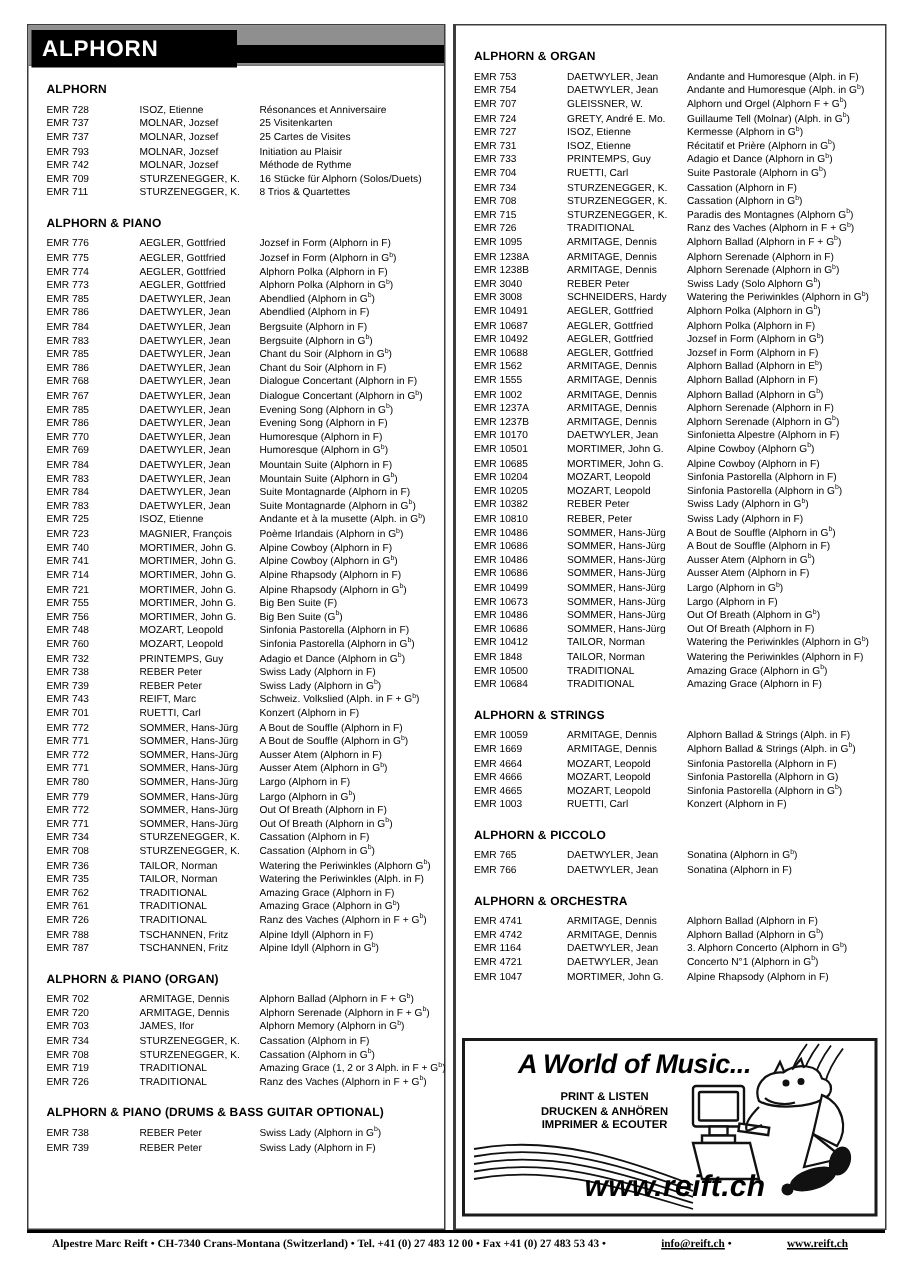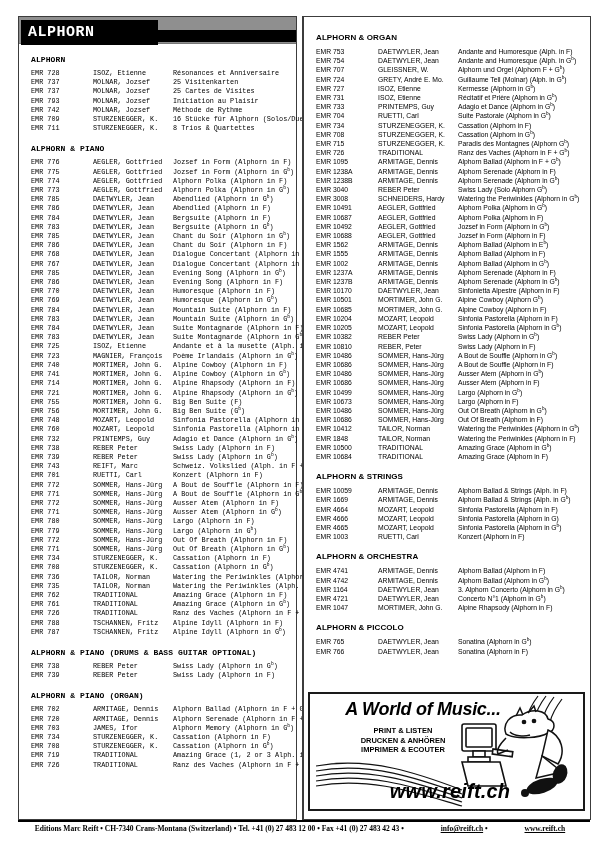--- a/index.html
+++ b/index.html
@@ -6,21 +6,21 @@
   body{
     width:600px;height:849px;position:relative;
     background:#ffffff;color:#000;
     font-family:"Liberation Sans","DejaVu Sans",sans-serif;
     -webkit-font-smoothing:antialiased;
   }
   .col-box{
     position:absolute;top:16px;height:804px;
     border:1px solid #3c3c3c;background:#fff;box-sizing:border-box;
   }
-  .col-box.left{left:18px;width:279px;font-family:Liberation Mono, monospace;}
+  .col-box.left{left:18px;width:279px;}
   .col-box.right{left:302px;width:289px;border-left-width:2px;}
   
   .header-band{
     position:relative;height:26px;background:#8f8f8f;
     border-bottom:1px solid #777;
   }
   .title-tab{
     position:absolute;left:2px;top:3px;width:137px;height:25px;
     background:#000;color:#fff;
     font-size:15px;font-weight:bold;letter-spacing:.5px;
@@ -441,79 +441,79 @@
 
   <div class="row">
     <span class="ref">EMR 787</span>
     <span class="composer">TSCHANNEN, Fritz</span>
     <span class="title">Alpine Idyll (Alphorn in G<sup>b</sup>)</span>
   </div>
 </div>
   </div>
 
   <div class="sec">
+    <div class="sec-heading">ALPHORN &amp; PIANO (ORGAN)</div>
+    <div class="sec-rows">
+  <div class="row">
+    <span class="ref">EMR 702</span>
+    <span class="composer">ARMITAGE, Dennis</span>
+    <span class="title">Alphorn Ballad (Alphorn in F + G<sup>b</sup>)</span>
+  </div>
+
+  <div class="row">
+    <span class="ref">EMR 720</span>
+    <span class="composer">ARMITAGE, Dennis</span>
+    <span class="title">Alphorn Serenade (Alphorn in F + G<sup>b</sup>)</span>
+  </div>
+
+  <div class="row">
+    <span class="ref">EMR 703</span>
+    <span class="composer">JAMES, Ifor</span>
+    <span class="title">Alphorn Memory (Alphorn in G<sup>b</sup>)</span>
+  </div>
+
+  <div class="row">
+    <span class="ref">EMR 734</span>
+    <span class="composer">STURZENEGGER, K.</span>
+    <span class="title">Cassation (Alphorn in F)</span>
+  </div>
+
+  <div class="row">
+    <span class="ref">EMR 708</span>
+    <span class="composer">STURZENEGGER, K.</span>
+    <span class="title">Cassation (Alphorn in G<sup>b</sup>)</span>
+  </div>
+
+  <div class="row">
+    <span class="ref">EMR 719</span>
+    <span class="composer">TRADITIONAL</span>
+    <span class="title">Amazing Grace (1, 2 or 3 Alph. in F + G<sup>b</sup>)</span>
+  </div>
+
+  <div class="row">
+    <span class="ref">EMR 726</span>
+    <span class="composer">TRADITIONAL</span>
+    <span class="title">Ranz des Vaches (Alphorn in F + G<sup>b</sup>)</span>
+  </div>
+</div>
+  </div>
+
+  <div class="sec">
     <div class="sec-heading">ALPHORN &amp; PIANO (DRUMS &amp; BASS GUITAR OPTIONAL)</div>
     <div class="sec-rows">
   <div class="row">
     <span class="ref">EMR 738</span>
     <span class="composer">REBER Peter</span>
     <span class="title">Swiss Lady (Alphorn in G<sup>b</sup>)</span>
   </div>
 
   <div class="row">
     <span class="ref">EMR 739</span>
     <span class="composer">REBER Peter</span>
     <span class="title">Swiss Lady (Alphorn in F)</span>
-  </div>
-</div>
-  </div>
-
-  <div class="sec">
-    <div class="sec-heading">ALPHORN &amp; PIANO (ORGAN)</div>
-    <div class="sec-rows">
-  <div class="row">
-    <span class="ref">EMR 702</span>
-    <span class="composer">ARMITAGE, Dennis</span>
-    <span class="title">Alphorn Ballad (Alphorn in F + G<sup>b</sup>)</span>
-  </div>
-
-  <div class="row">
-    <span class="ref">EMR 720</span>
-    <span class="composer">ARMITAGE, Dennis</span>
-    <span class="title">Alphorn Serenade (Alphorn in F + G<sup>b</sup>)</span>
-  </div>
-
-  <div class="row">
-    <span class="ref">EMR 703</span>
-    <span class="composer">JAMES, Ifor</span>
-    <span class="title">Alphorn Memory (Alphorn in G<sup>b</sup>)</span>
-  </div>
-
-  <div class="row">
-    <span class="ref">EMR 734</span>
-    <span class="composer">STURZENEGGER, K.</span>
-    <span class="title">Cassation (Alphorn in F)</span>
-  </div>
-
-  <div class="row">
-    <span class="ref">EMR 708</span>
-    <span class="composer">STURZENEGGER, K.</span>
-    <span class="title">Cassation (Alphorn in G<sup>b</sup>)</span>
-  </div>
-
-  <div class="row">
-    <span class="ref">EMR 719</span>
-    <span class="composer">TRADITIONAL</span>
-    <span class="title">Amazing Grace (1, 2 or 3 Alph. in F + G<sup>b</sup>)</span>
-  </div>
-
-  <div class="row">
-    <span class="ref">EMR 726</span>
-    <span class="composer">TRADITIONAL</span>
-    <span class="title">Ranz des Vaches (Alphorn in F + G<sup>b</sup>)</span>
   </div>
 </div>
   </div>
 </div>
 </div>
 
 <div class="col-box right">
   <div class="sections" id="right-sections">
   <div class="sec">
     <div class="sec-heading">ALPHORN &amp; ORGAN</div>
@@ -833,20 +833,37 @@
 
   <div class="row">
     <span class="ref">EMR 1003</span>
     <span class="composer">RUETTI, Carl</span>
     <span class="title">Konzert (Alphorn in F)</span>
   </div>
 </div>
   </div>
 
   <div class="sec">
+    <div class="sec-heading">ALPHORN &amp; PICCOLO</div>
+    <div class="sec-rows">
+  <div class="row">
+    <span class="ref">EMR 765</span>
+    <span class="composer">DAETWYLER, Jean</span>
+    <span class="title">Sonatina (Alphorn in G<sup>b</sup>)</span>
+  </div>
+
+  <div class="row">
+    <span class="ref">EMR 766</span>
+    <span class="composer">DAETWYLER, Jean</span>
+    <span class="title">Sonatina (Alphorn in F)</span>
+  </div>
+</div>
+  </div>
+
+  <div class="sec">
     <div class="sec-heading">ALPHORN &amp; ORCHESTRA</div>
     <div class="sec-rows">
   <div class="row">
     <span class="ref">EMR 4741</span>
     <span class="composer">ARMITAGE, Dennis</span>
     <span class="title">Alphorn Ballad (Alphorn in F)</span>
   </div>
 
   <div class="row">
     <span class="ref">EMR 4742</span>
@@ -863,37 +880,20 @@
   <div class="row">
     <span class="ref">EMR 4721</span>
     <span class="composer">DAETWYLER, Jean</span>
     <span class="title">Concerto N°1 (Alphorn in G<sup>b</sup>)</span>
   </div>
 
   <div class="row">
     <span class="ref">EMR 1047</span>
     <span class="composer">MORTIMER, John G.</span>
     <span class="title">Alpine Rhapsody (Alphorn in F)</span>
-  </div>
-</div>
-  </div>
-
-  <div class="sec">
-    <div class="sec-heading">ALPHORN &amp; PICCOLO</div>
-    <div class="sec-rows">
-  <div class="row">
-    <span class="ref">EMR 765</span>
-    <span class="composer">DAETWYLER, Jean</span>
-    <span class="title">Sonatina (Alphorn in G<sup>b</sup>)</span>
-  </div>
-
-  <div class="row">
-    <span class="ref">EMR 766</span>
-    <span class="composer">DAETWYLER, Jean</span>
-    <span class="title">Sonatina (Alphorn in F)</span>
   </div>
 </div>
   </div>
 </div>
 
   <div class="logo-box">
     <svg class="logo-svg" width="273" height="115" viewBox="0 0 273 115" xmlns="http://www.w3.org/2000/svg">
 
       <g stroke="#111" stroke-width="1.2" fill="none">
         <path d="M6 72 C 60 62, 110 80, 152 96"></path>
@@ -941,14 +941,14 @@
         <div>PRINT &amp; LISTEN</div>
         <div>DRUCKEN &amp; ANHÖREN</div>
         <div>IMPRIMER &amp; ECOUTER</div>
       </div>
     <div class="logo-url">www.reift.ch</div>
   </div>
 </div>
 
 <div class="footer-rule"></div>
 <div class="footer">
-  <span><span>Editions Marc Reift</span> • <span>CH-7340 Crans-Montana (Switzerland)</span> • <span>Tel. +41 (0) 27 483 12 00</span> • <span>Fax +41 (0) 27 483 42 43</span> • <span class="flink">info@reift.ch</span> • <span class="flink">www.reift.ch</span></span>
+  <span><span>Alpestre Marc Reift</span> • <span>CH-7340 Crans-Montana (Switzerland)</span> • <span>Tel. +41 (0) 27 483 12 00</span> • <span>Fax +41 (0) 27 483 53 43</span> • <span class="flink">info@reift.ch</span> • <span class="flink">www.reift.ch</span></span>
 </div>
 
 </body></html>

